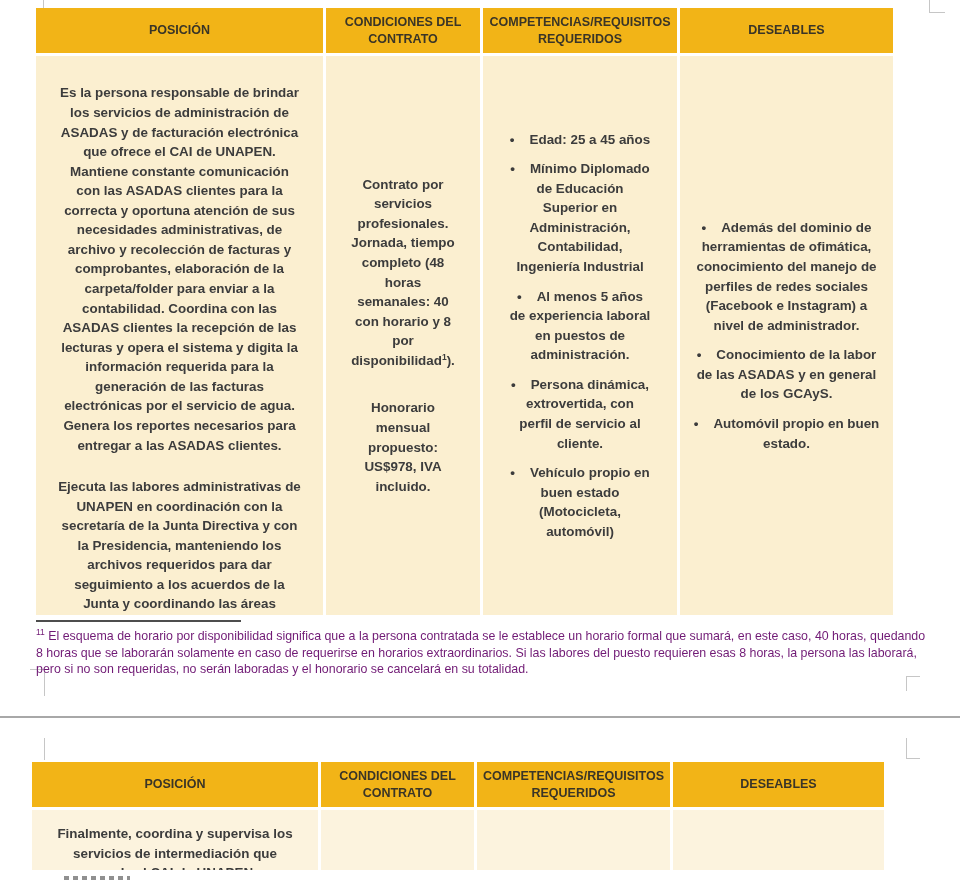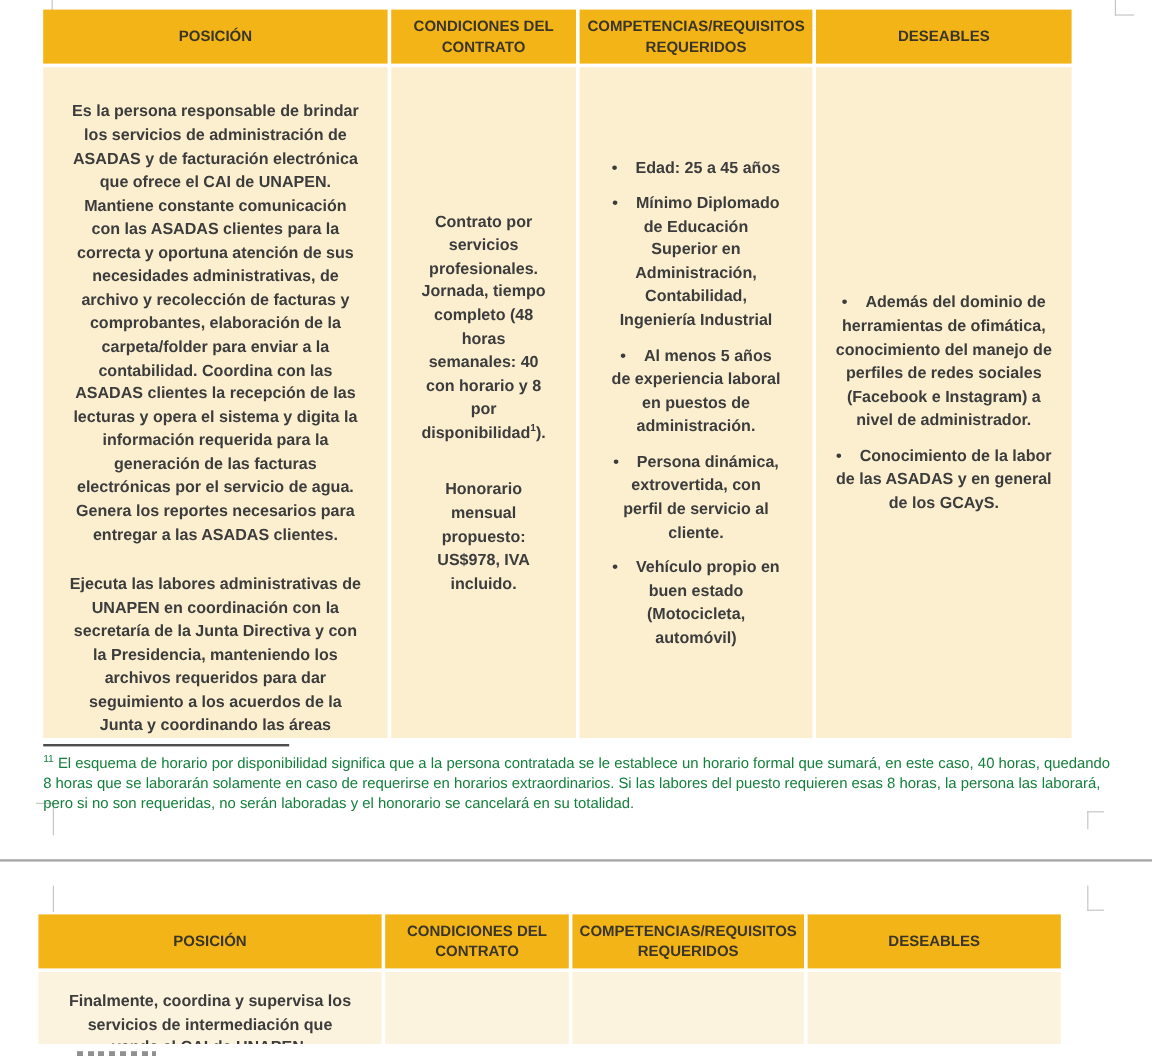--- a/index.html
+++ b/index.html
@@ -29,21 +29,21 @@
   .pos-title { margin-bottom:34px !important; }
   .pos-para + .pos-para { margin-top:10px !important; }
   .contract-p2 { margin-top:16px !important; }
   .bullet { margin:5px 0; }
   .bullet::before { content:"•"; margin-right:15px; }
   .bullets-tight .bullet { margin:5px 16px; }
   sup.fn { font-size:8.5px; vertical-align:super; line-height:0; }
   .footnote-rule { position:absolute; left:36px; top:620px; width:205px; height:2px; background:#4D4D4D; }
   .footnote {
     position:absolute; left:36px; top:627px; width:894px;
-    font-size:12.4px; line-height:1.34; text-align:left; color:#15803d;
+    font-size:12.4px; line-height:1.34; text-align:left; color:#701a75;
   }
   .footnote sup { font-size:8.5px; vertical-align:super; }
   .page-line { position:absolute; left:0; top:716px; width:960px; height:2px; background:#A8A8A8; }
   .mark { position:absolute; }
   #mark-tl  { left:43px;  top:0;     width:1px;  height:9px;  border-left:1px solid #C6C6C6; }
   #mark-tr  { left:929px; top:0;     width:15px; height:12px; border-left:1px solid #C6C6C6; border-bottom:1px solid #C6C6C6; }
   #mark-bl1 { left:30px;  top:669px; width:14px; height:26px; border-top:1px solid #C6C6C6; border-right:1px solid #C6C6C6; }
   #mark-br1 { left:906px; top:676px; width:13px; height:14px; border-top:1px solid #C6C6C6; border-left:1px solid #C6C6C6; }
   #mark-tl2 { left:44px;  top:738px; width:1px;  height:22px; border-left:1px solid #C6C6C6; }
   #mark-tr2 { left:906px; top:738px; width:13px; height:20px; border-left:1px solid #C6C6C6; border-bottom:1px solid #C6C6C6; }
@@ -86,20 +86,21 @@
         <div class="bullet">Edad: 25 a 45 años</div>
         <div class="bullet">Mínimo Diplomado de Educación Superior en Administración, Contabilidad, Ingeniería Industrial</div>
         <div class="bullet">Al menos 5 años de experiencia laboral en puestos de administración.</div>
         <div class="bullet">Persona dinámica, extrovertida, con perfil de servicio al cliente.</div>
         <div class="bullet">Vehículo propio en buen estado (Motocicleta, automóvil)</div>
       </div>
 
     <div class="td">
         <div class="bullet">Además del dominio de herramientas de ofimática, conocimiento del manejo de perfiles de redes sociales (Facebook e Instagram) a nivel de administrador.</div>
         <div class="bullet">Conocimiento de la labor de las ASADAS y en general de los GCAyS.</div>
+        <div class="bullet">Automóvil propio en buen estado.</div>
       </div>
   </div>
 
   <div class="footnote-rule"></div>
   <div class="footnote"><sup>11</sup><span> El esquema de horario por disponibilidad significa que a la persona contratada se le establece un horario formal que sumará, en este caso, 40 horas, quedando 8 horas que se laborarán solamente en caso de requerirse en horarios extraordinarios.  Si las labores del puesto requieren esas 8 horas, la persona las laborará, pero si no son requeridas, no serán laboradas y el honorario se cancelará en su totalidad.</span></div>
 
   <div class="page-line"></div>
 
   <div class="grid" id="table2">
     <div class="th">POSICIÓN</div>

